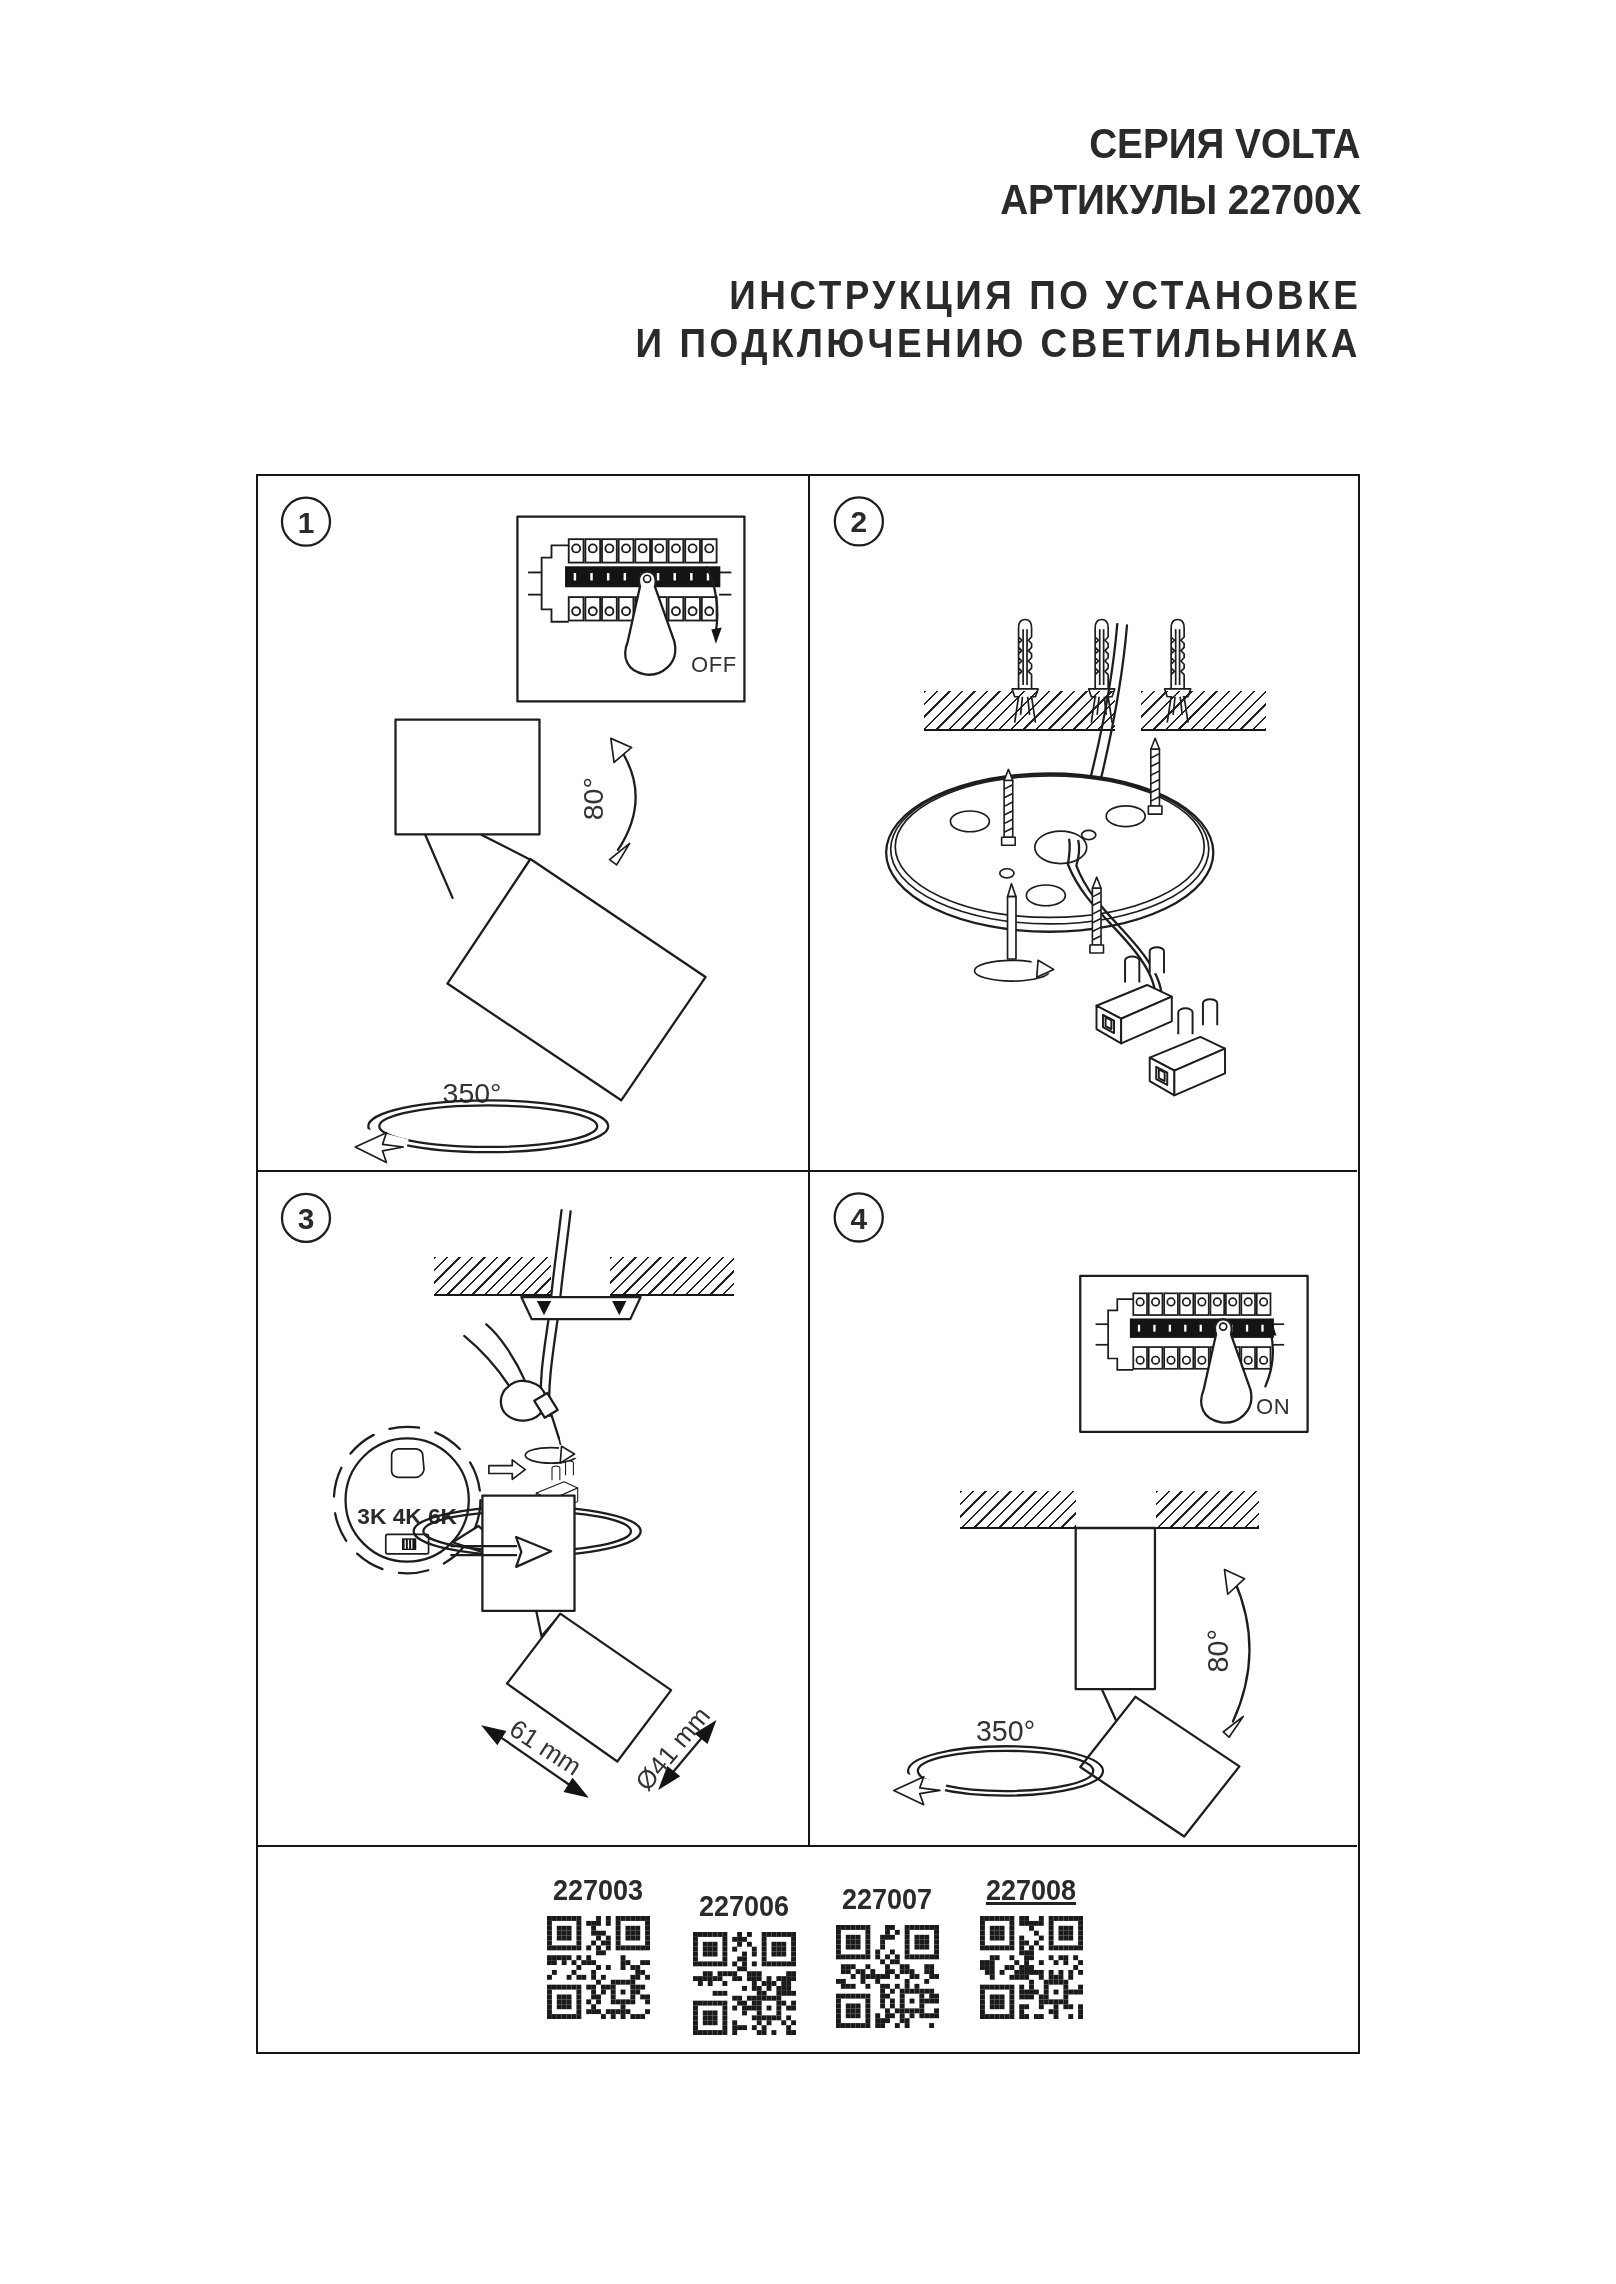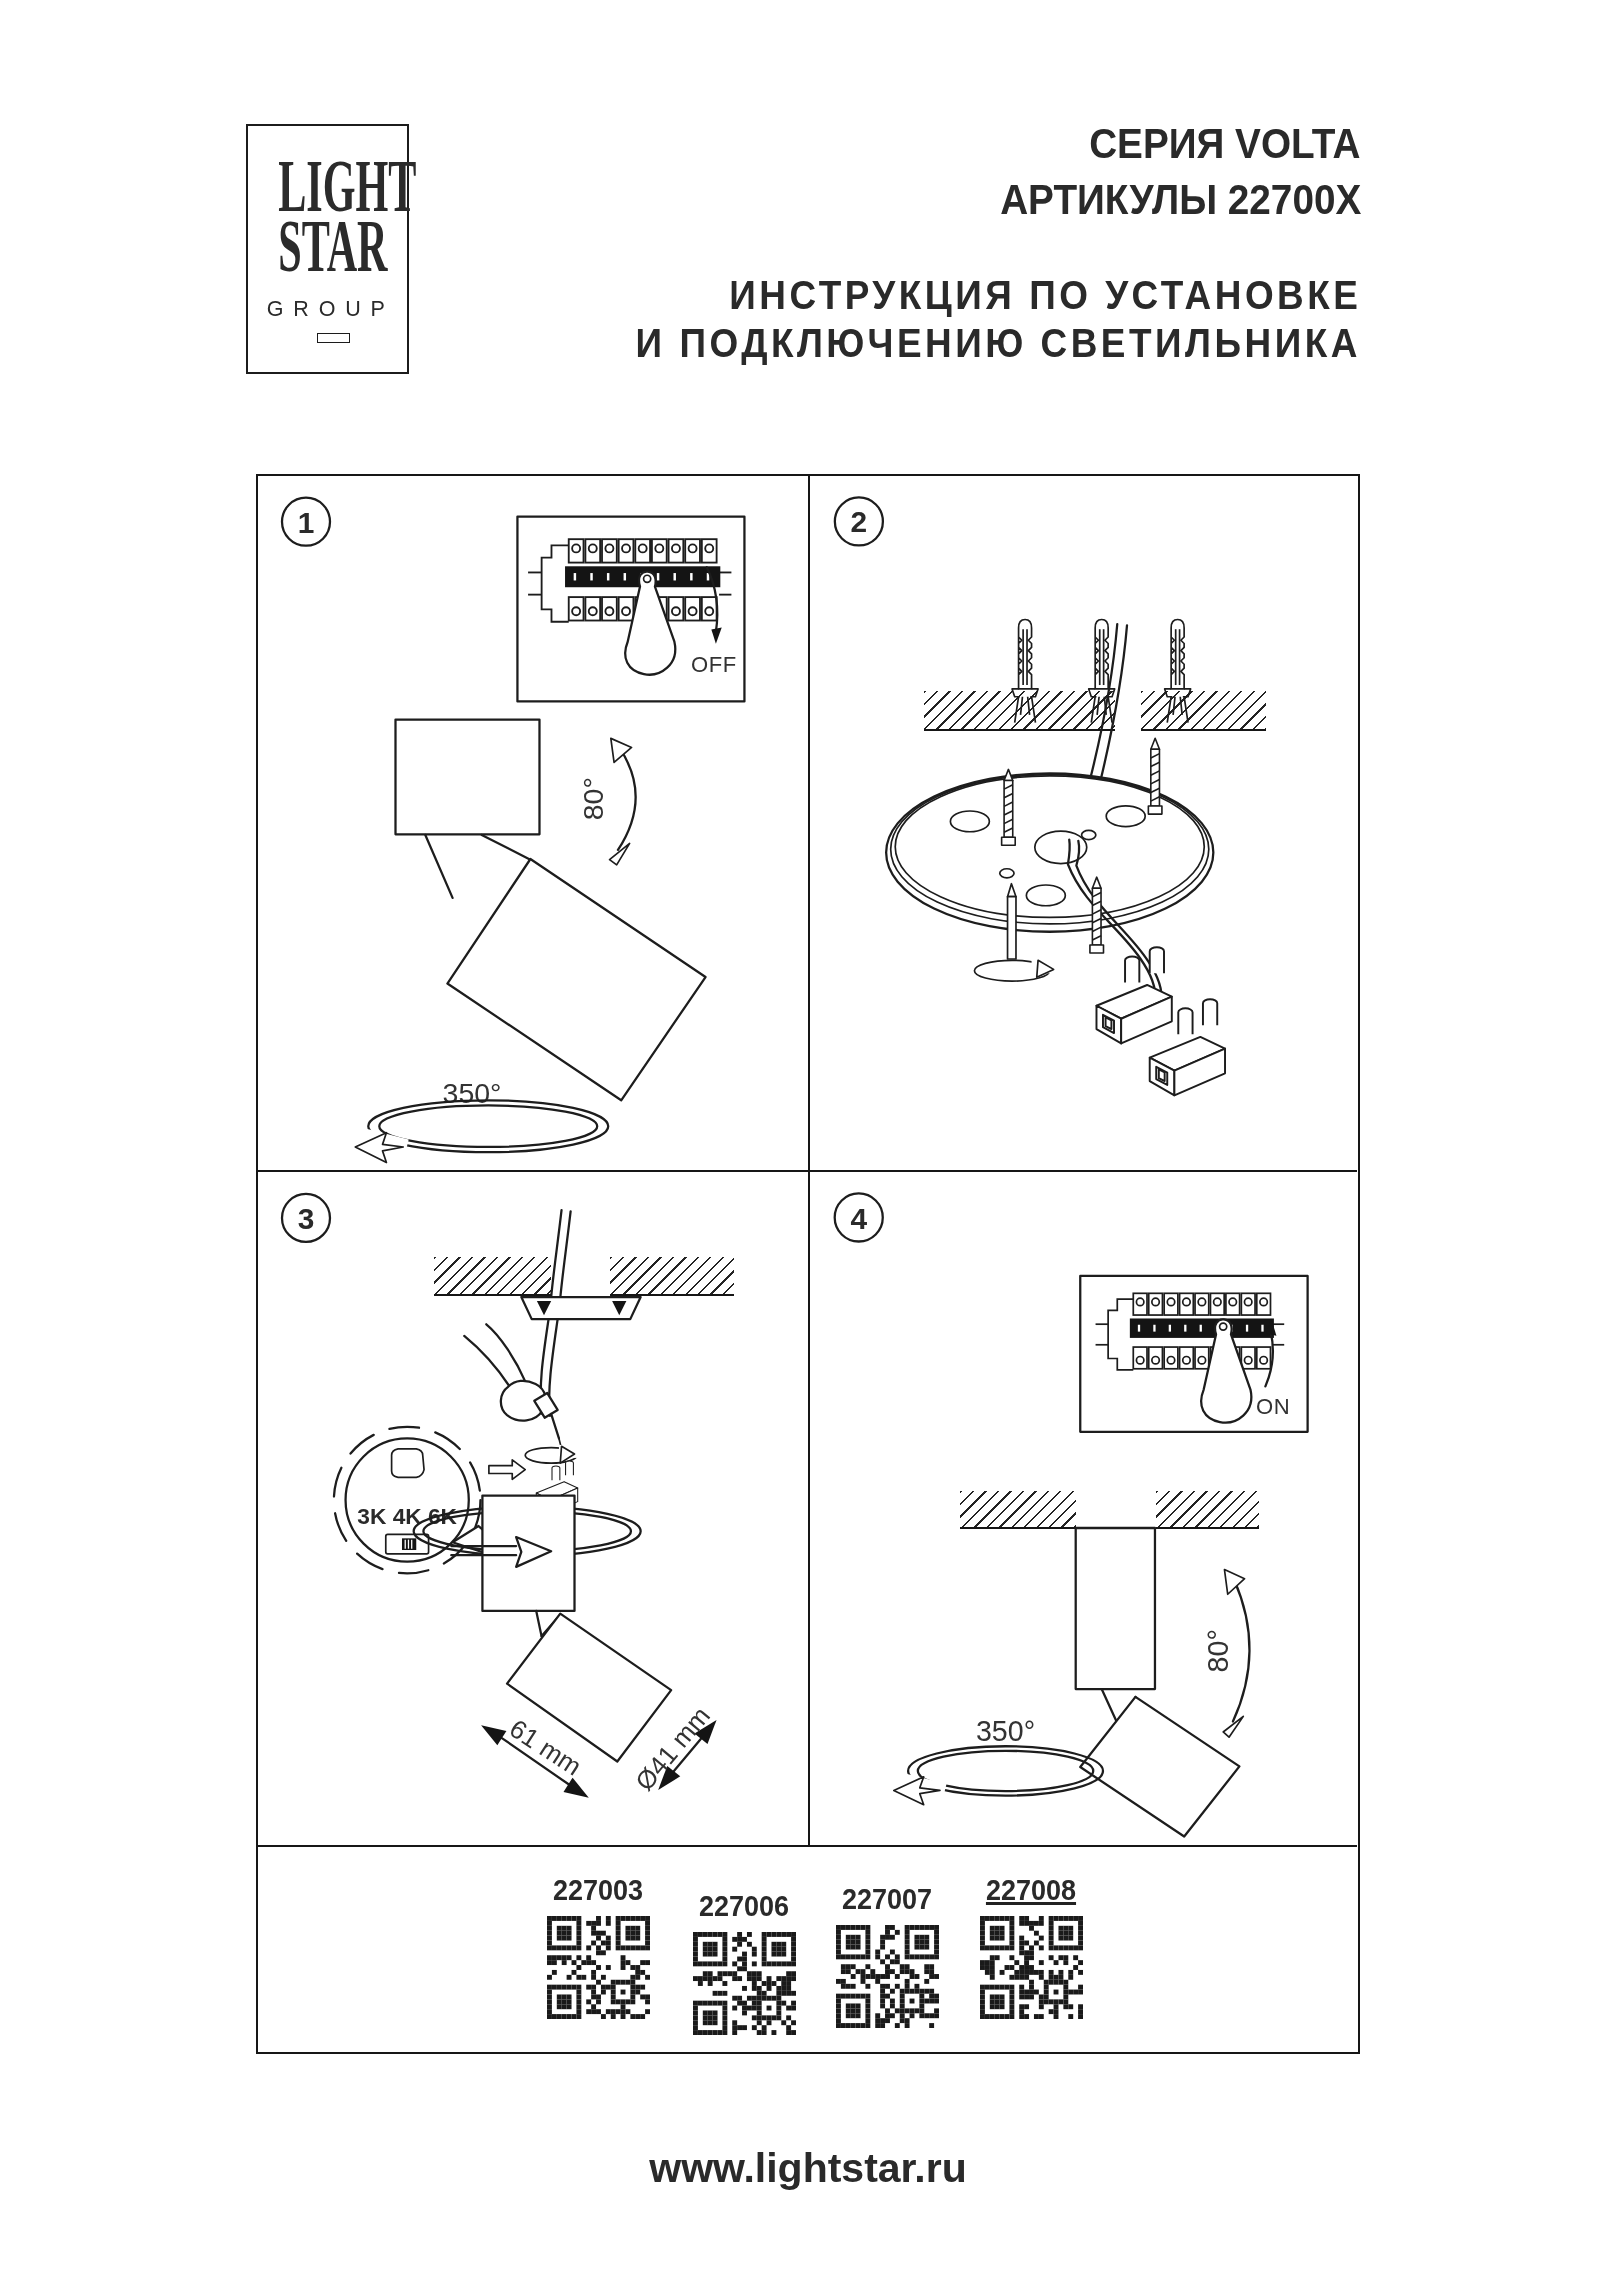--- a/index.html
+++ b/index.html
@@ -125,30 +125,20 @@
       <polygon points="2,44 40,64 40,102 2,80"></polygon>
       <polygon points="40,64 118,30 118,68 40,102"></polygon>
       <polygon points="12,58 29,67 29,86 12,77"></polygon>
       <polygon points="16,62 25,66.5 25,80 16,75.5"></polygon>
     </g>
   </defs>
 </svg>
 
 <div class="page">
 
-  <div class="logo-box">
-    <div class="logo-word lw1">LIGHT</div>
-    <div class="logo-word lw2">STAR</div>
-    <div class="logo-group">GROUP</div>
-    <div class="logo-flag">
-      <div class="fg"></div>
-      <div class="fw"></div>
-      <div class="fr"></div>
-    </div>
-  </div>
 
   <div class="hdr series">СЕРИЯ VOLTA</div>
   <div class="hdr articles">АРТИКУЛЫ 22700X</div>
   <div class="hdr title1">ИНСТРУКЦИЯ ПО УСТАНОВКЕ</div>
   <div class="hdr title2">И ПОДКЛЮЧЕНИЮ СВЕТИЛЬНИКА</div>
 
   <div class="grid">
 
     <div class="panel p1">
       <svg class="art" viewBox="0 0 848 1069">
@@ -1229,15 +1219,14 @@
             <rect x="88" y="160" width="8" height="8" fill="#1a1a1a"></rect>
             <rect x="96" y="160" width="8" height="8" fill="#1a1a1a"></rect>
             <rect x="120" y="160" width="8" height="8" fill="#1a1a1a"></rect>
             <rect x="144" y="160" width="8" height="8" fill="#1a1a1a"></rect>
             <rect x="160" y="160" width="8" height="8" fill="#1a1a1a"></rect>
           </svg>
       </div>
     </div>
   </div>
 
-  <div class="footer">www.lightstar.ru</div>
 </div>
 
 
 </body></html>

